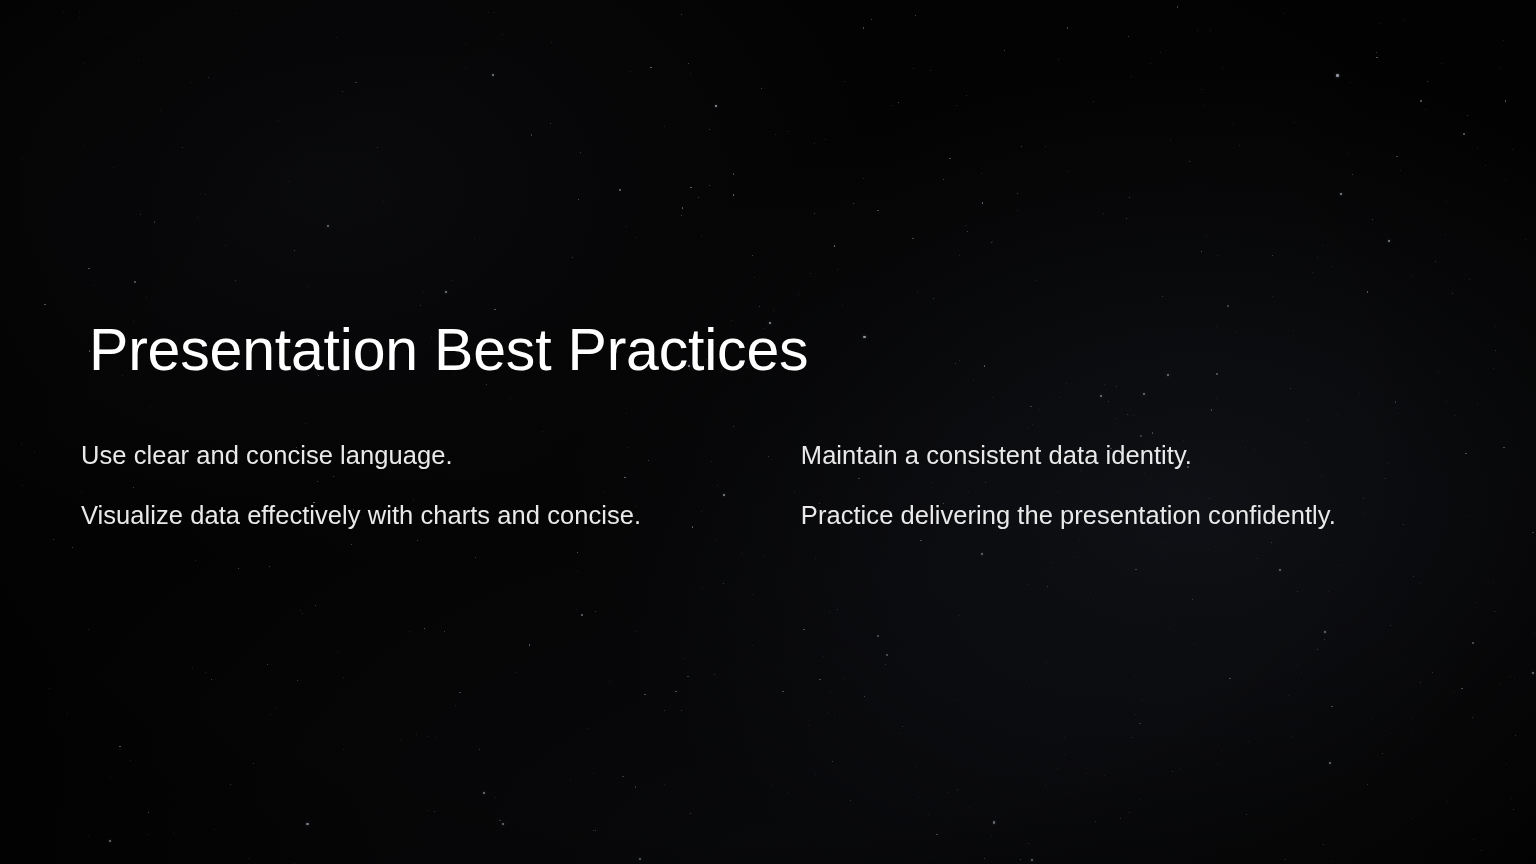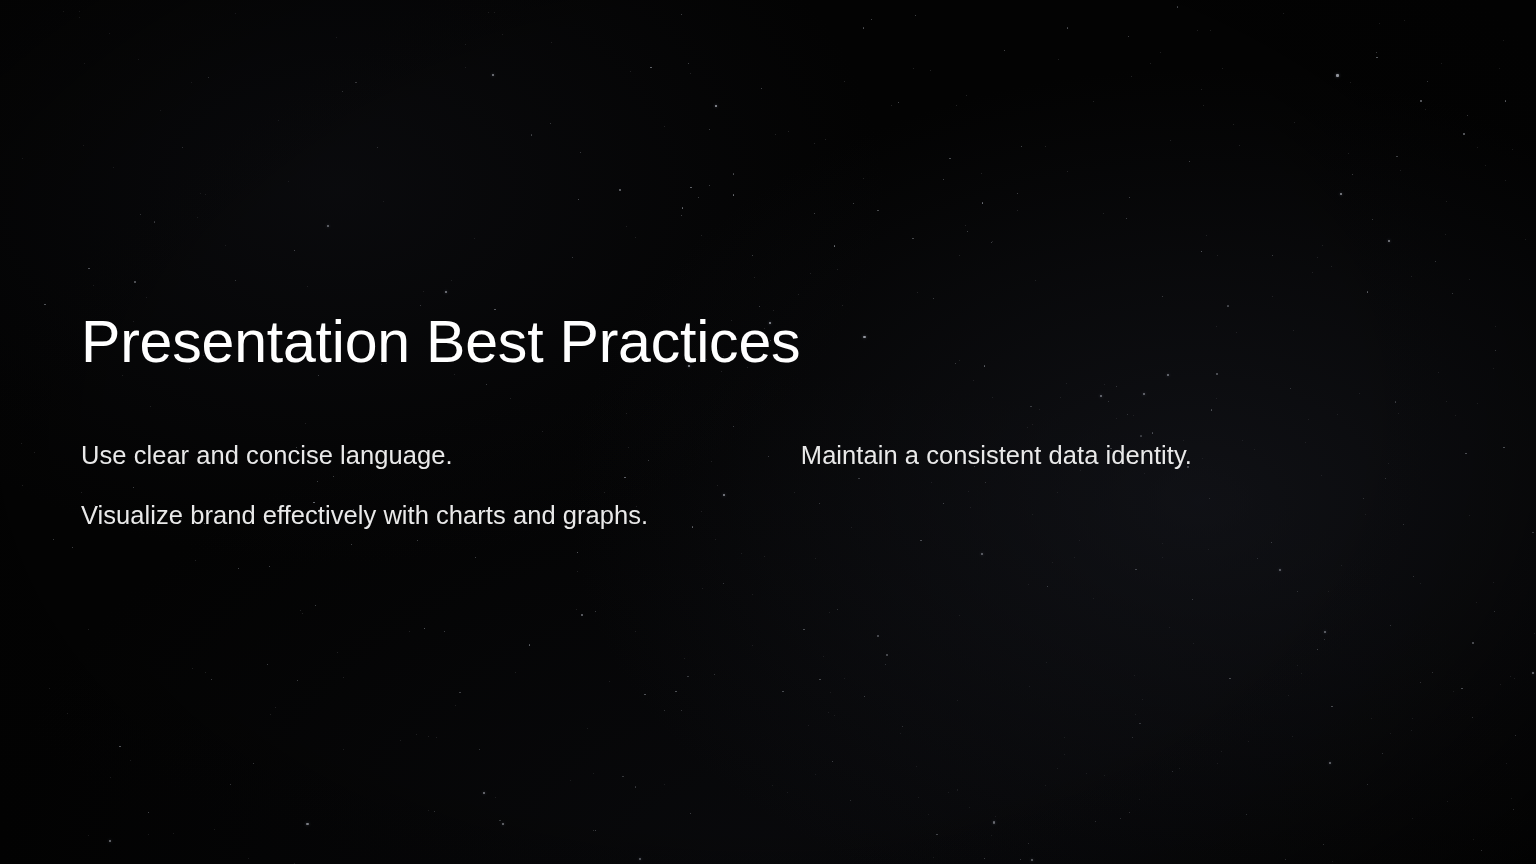--- a/index.html
+++ b/index.html
@@ -51,21 +51,21 @@
   
   .content {
     position: absolute;
     inset: 0;
   }
 
   .slide-title {
     position: absolute;
     left: 81px;
     top: 310px;
-    margin: 0;
+    margin: 8px;
     font-size: 59px;
     font-weight: 400;
     line-height: 1.1;
     letter-spacing: -0.2px;
     color: #ffffff;
     white-space: nowrap;
   }
 
   .body-columns {
     position: absolute;
@@ -647,23 +647,24 @@
   <div class="vignette"></div>
 
   <div class="content">
 
     <h1 class="slide-title">Presentation Best Practices</h1>
 
     <div class="body-columns">
 
       <div class="body-col left">
         <p class="body-line">Use clear and concise language.</p>
-        <p class="body-line">Visualize brand effectively with charts and graphs.</p>
+        <p class="body-line">Visualize data effectively with charts and concise.</p>
       </div>
 
       <div class="body-col right">
         <p class="body-line">Maintain a consistent data identity.</p>
+        <p class="body-line">Practice delivering the presentation confidently.</p>
       </div>
 
     </div>
 
   </div>
 </div>
 
 </body></html>

